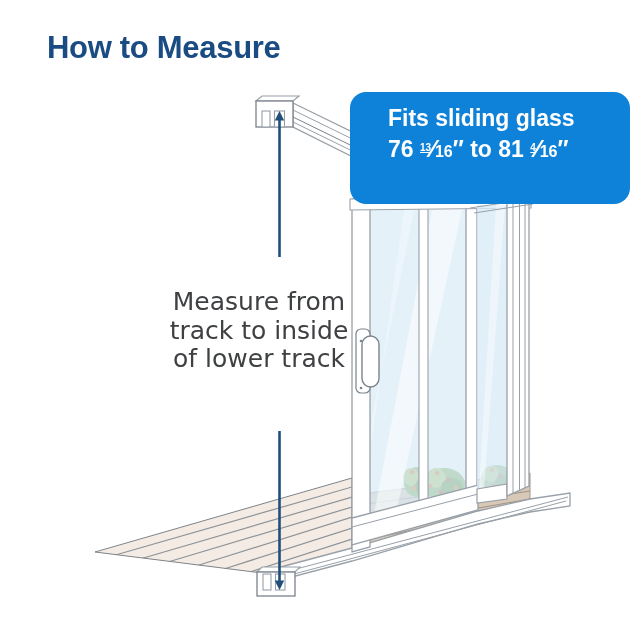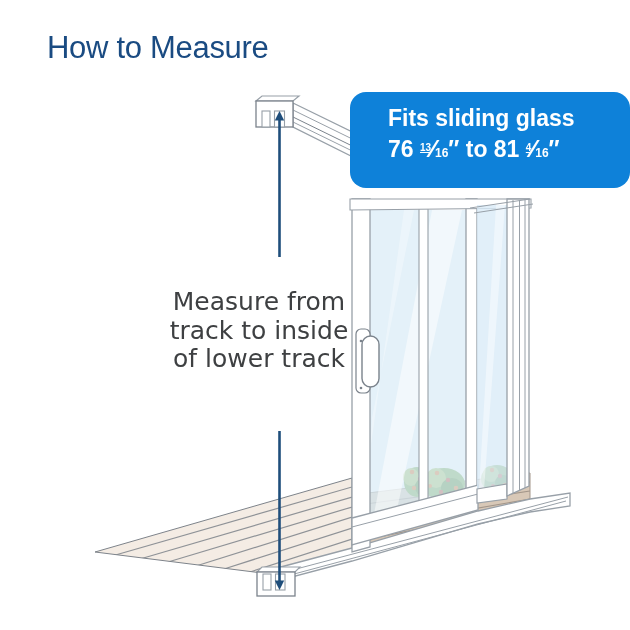--- a/index.html
+++ b/index.html
@@ -3,36 +3,36 @@
 <meta charset="utf-8">
 <style>
   html,body{margin:0;padding:0;background:#ffffff;}
   body{width:630px;height:630px;position:relative;overflow:hidden;
        font-family:"Liberation Sans",sans-serif;}
   .stage{position:absolute;inset:0;width:630px;height:630px;background:#ffffff;}
   .stage svg{position:absolute;left:0;top:0;}
 
   .title{
     position:absolute;left:47px;top:30px;
-    font-size:31px;font-weight:400;letter-spacing:-0.3px;
+    font-size:31px;font-weight:700;letter-spacing:-0.3px;
     color:var(--title-color,#1a4b82);
   }
 
   .callout{
-    position:absolute;left:350px;top:92px;width:280px;height:96px;
+    position:absolute;left:350px;top:92px;width:280px;height:112px;
     background:var(--callout-bg,#0e81d9);
     border-radius:16px;
     color:var(--callout-text,#ffffff);
     box-sizing:border-box;
     padding:11px 10px 0 38px;
     font-size:23px;line-height:31px;font-weight:700;
   }
   .callout-line{white-space:nowrap;}
   .callout sup{font-size:10px;line-height:0;vertical-align:6px;font-weight:700;text-decoration:underline;}
-  .callout sub{font-size:12px;line-height:0;vertical-align:baseline;font-weight:700;}
+  .callout sub{font-size:16px;line-height:0;vertical-align:baseline;font-weight:700;}
   .fslash{font-family:"DejaVu Sans",sans-serif;}
 
   .measure-label{
     position:absolute;left:156px;top:288px;width:206px;
     text-align:center;
     font-family:"DejaVu Sans",sans-serif;
     font-size:25px;line-height:28.5px;font-weight:400;
     color:var(--measure-text,#3e4042);
   }
 </style>

